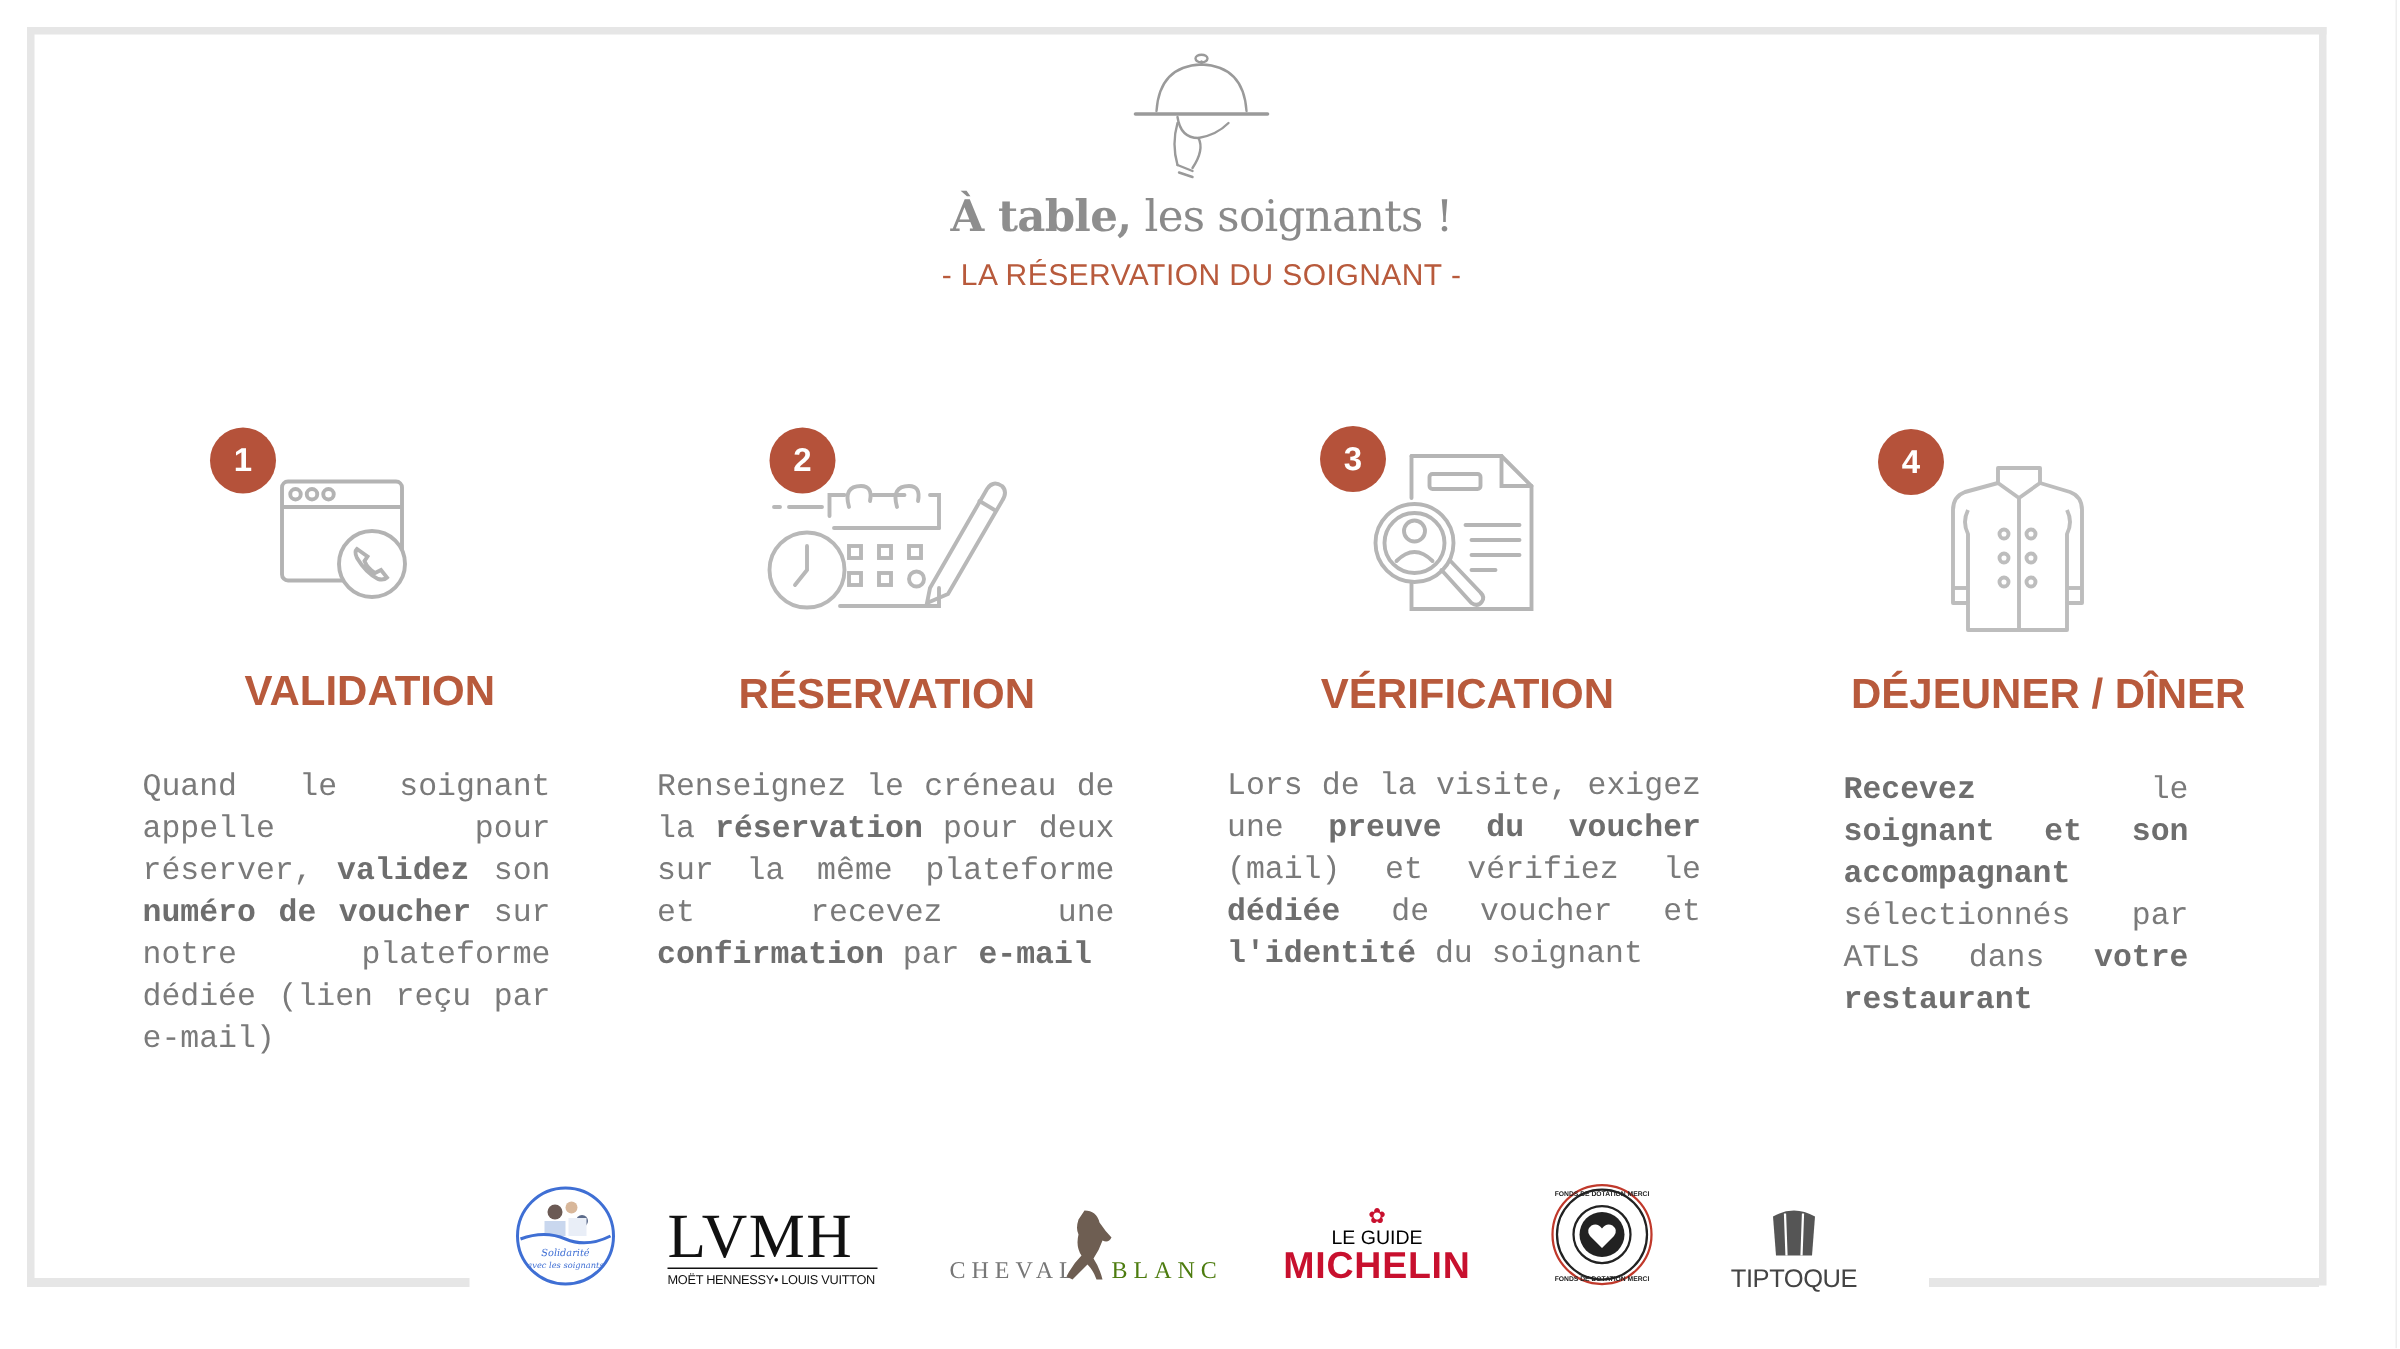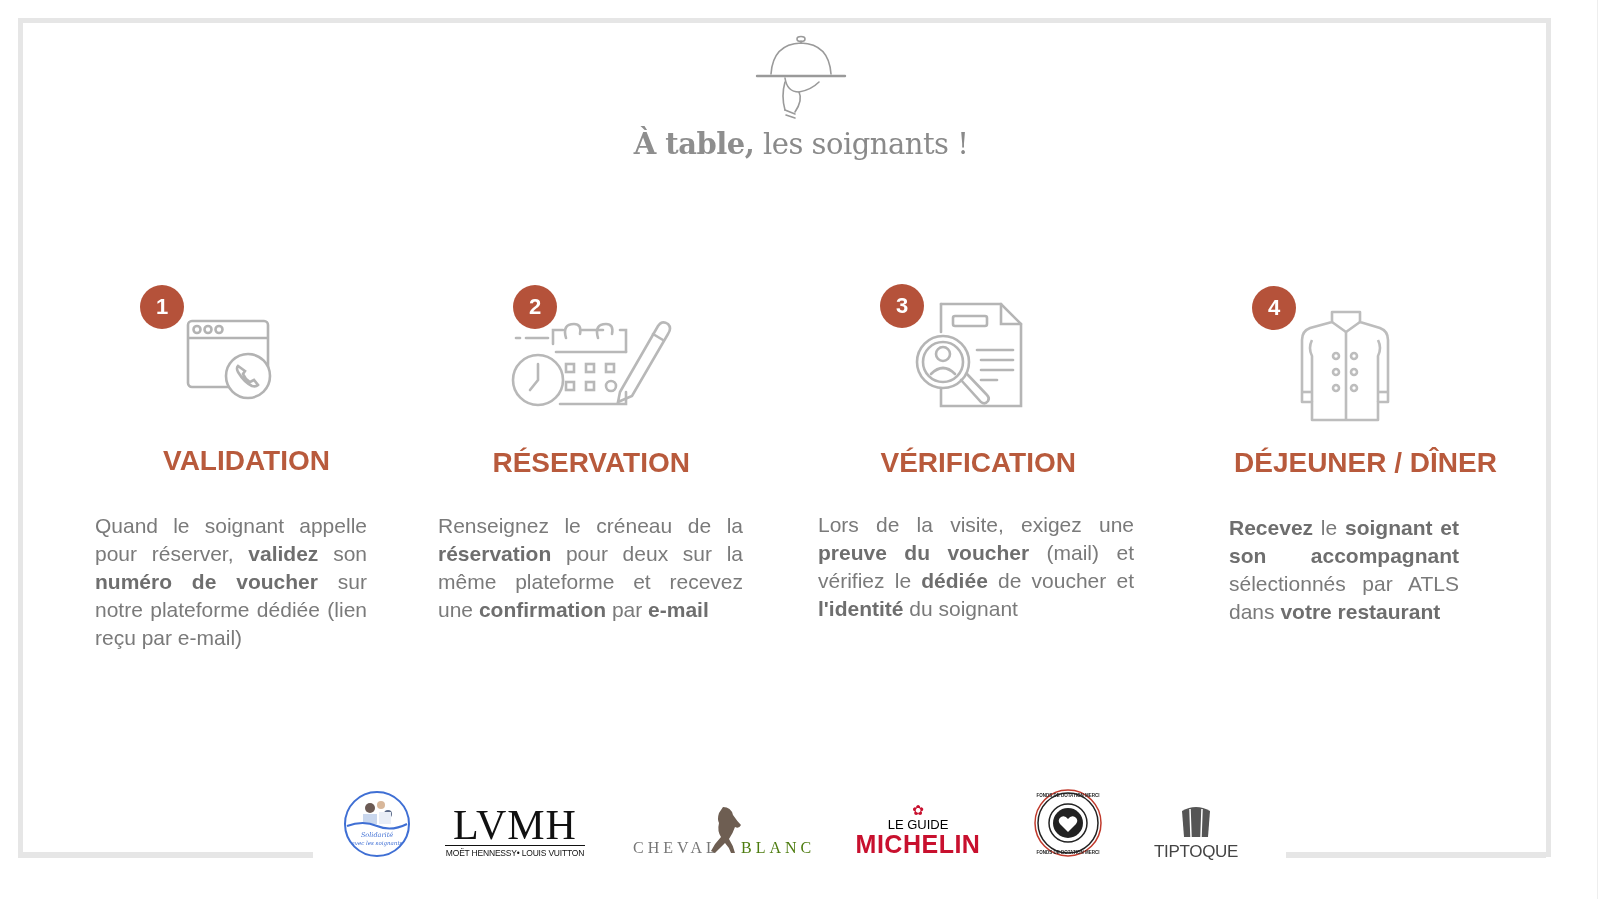--- a/index.html
+++ b/index.html
@@ -13,21 +13,21 @@
 
   .header { position:absolute; left:16px; top:30px; width:1570px; text-align:center; }
   .cloche { display:block; margin:0 auto; }
   .brand { margin-top:2px; font-family:"DejaVu Serif", serif; font-size:29px; color:#8a8a8a; letter-spacing:-0.5px; }
   .brand b { font-weight:bold; color:#8e8e8e; }
   .subtitle { margin-top:12px; font-size:20px; color:#b85a3c; letter-spacing:0.3px; }
   .badge { position:absolute; width:44px; height:44px; border-radius:50%; background:#b5523a;
            color:#fff; font-weight:bold; font-size:22px; text-align:center; line-height:44px; }
   .icon { position:absolute; }
   .step-title { position:absolute; font-weight:bold; font-size:28px; color:#b85a3c; text-align:right; white-space:nowrap; }
-  .step-text { position:absolute; font-size:21px; line-height:28px; color:#7a7a7a; text-align:justify; }
+  .step-text { position:absolute; font-size:21px; line-height:28px; color:#7a7a7a; text-align:justify;font-family:Liberation Mono, monospace; }
   .step-text b { color:#6e6e6e; }
 
   .logos { position:absolute; left:313px; top:785px; width:973px; height:90px; }
   .logo { position:absolute; }
 </style>
 </head>
 <body>
 
 <div class="frame"></div>
 <div class="frame-bottom-left"></div>
@@ -41,20 +41,21 @@
       <line x1="50" y1="11" x2="50" y2="13"></line>
       <path d="M20 44 Q22 14 50 13 Q78 14 80 44"></path>
       <line x1="6" y1="46" x2="94" y2="46" stroke-width="2.4"></line>
       <path d="M34 48 Q36 62 48 62 Q60 60 68 52"></path>
       <path d="M34 52 Q30 66 34 80"></path>
       <path d="M48 62 Q52 70 44 82"></path>
       <path d="M34 80 L44 84 M35 85 L44 88"></path>
     </g>
   </svg>
   <div class="brand"><b>À table,</b><span> les soignants !</span></div>
+  <div class="subtitle">- LA RÉSERVATION DU SOIGNANT -</div>
 </div>
 
 <div>
   <div class="badge" style="left:140px;top:285px;">1</div>
   <svg class="icon" style="left:186px;top:318px;" width="90" height="82" viewBox="0 0 90 82">
     <g fill="none" stroke="#b3b3b3" stroke-width="2.6">
       <rect x="2" y="3" width="80" height="66" rx="4"></rect>
       <line x1="2" y1="20" x2="82" y2="20"></line>
       <circle cx="11" cy="11.5" r="3.5"></circle>
         <circle cx="22" cy="11.5" r="3.5"></circle>
@@ -155,21 +156,21 @@
         <circle cx="38" cy="15" r="4" fill="#d8b79a"></circle>
       <circle cx="45" cy="24" r="4" fill="#5c6b8a"></circle>
       <rect x="20" y="24" width="14" height="10" fill="#c9d7ee"></rect>
       <rect x="36" y="22" width="12" height="12" fill="#e9eef7"></rect>
       <path d="M4 36 Q20 30 34 36 T64 34" fill="none" stroke="#3f6fd4" stroke-width="2"></path>
       <text x="34" y="47" font-size="6.5" text-anchor="middle" fill="#3f6fd4" font-style="italic" font-family="DejaVu Serif, serif">Solidarité</text>
       <text x="34" y="55" font-size="5.5" text-anchor="middle" fill="#3f6fd4" font-style="italic" font-family="DejaVu Serif, serif">avec les soignants</text>
     </svg>
   </div>
 
-  <div class="logo" style="left:132px;top:22px;width:140px;height:50px;text-align:center;">
+  <div class="logo" style="left:132px;top:22px;width:140px;height:50px;text-align:left;">
     <div style="font-family:'Liberation Serif',serif;font-size:42px;line-height:36px;color:#111;letter-spacing:1px;">LVMH</div>
     <div style="border-top:1.5px solid #111;margin-top:2px;padding-top:2px;font-size:8.5px;color:#111;letter-spacing:-0.2px;white-space:nowrap;">MOËT HENNESSY• LOUIS VUITTON</div>
   </div>
 
   <div class="logo" style="left:320px;top:18px;width:170px;height:55px;">
     <span style="position:absolute;left:0;top:36px;font-family:'Liberation Serif',serif;font-size:16px;letter-spacing:4px;color:#777;">CHEVAL</span>
     <svg style="position:absolute;left:76px;top:2px;" width="34" height="52" viewBox="0 0 34 52">
       <path d="M14 2 q8 0 10 8 q4 6 8 10 q-2 4 -6 2 q-2 6 -6 12 q4 6 6 14 l-4 0 q-2 -6 -6 -10 q-4 4 -10 10 l-4 -2 q4 -8 10 -14 q-4 -6 -2 -14 q-2 -4 0 -10 z" fill="#6e5e52"></path>
     </svg>
     <span style="position:absolute;left:108px;top:36px;font-family:'Liberation Serif',serif;font-size:16px;letter-spacing:4px;color:#4d7c0f;text-align:right;">BLANC</span>

